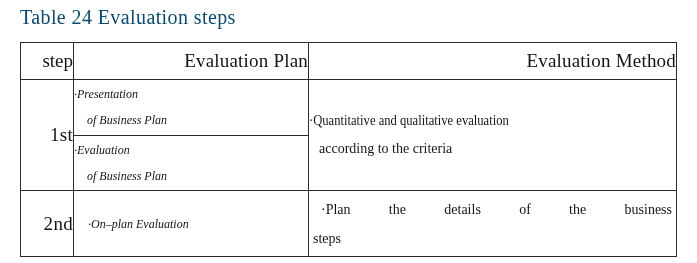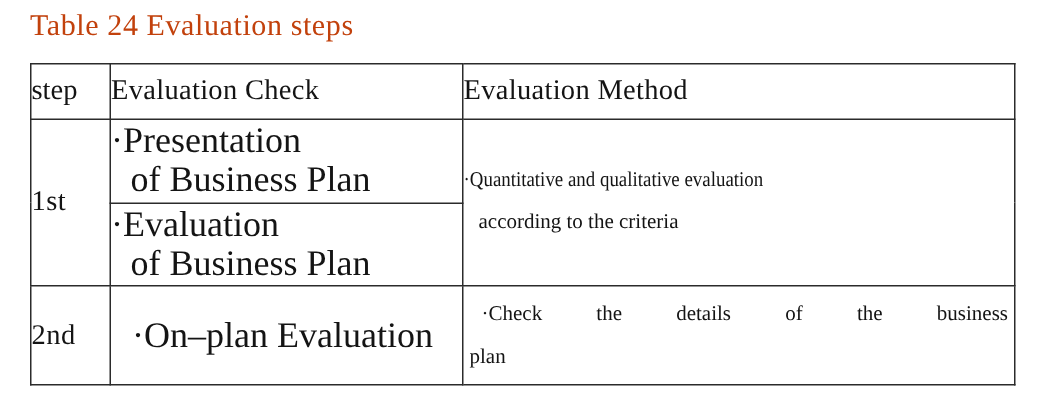--- a/index.html
+++ b/index.html
@@ -26,21 +26,21 @@
 
   
   .caption {
     position: absolute;
     left: 20px;
     top: 2px;
     font-size: 20px;
     line-height: 30px;
     letter-spacing: 0.4px;
     white-space: pre;
-    color: #c2410c;
+    color: #0c4a6e;
   }
 
   
   .tbl-wrap {
     position: absolute;
     left: 20px;
     top: 42px;
     width: 656px;
     height: 215px;
   }
@@ -60,41 +60,42 @@
     color: #141414;
   }
 
   
   col.c-step   { width: 53px; }
   col.c-type   { width: 235px; }
   col.c-method { width: 368px; }
 
   
   .hd {
-    text-align: left;
+    text-align: right;
     font-size: 19px;
     line-height: 34px;
     height: 36px;
     white-space: nowrap;
   }
   .hd-type   { letter-spacing: 0.2px; }
   .hd-method { letter-spacing: 0.2px; margin-left: 44px; }
 
   
   .stepcell {
-    text-align: left;
+    text-align: right;
     font-size: 19px;
     letter-spacing: 0.3px;
   }
 
   
   .typecell {
-    font-size: 24px;
+    font-size: 12px;
     padding: 2px 0 2px 10px;
     line-height: 26px;
+    font-style: italic;
   }
   .typecell .l1 { display: block; white-space: pre; }
   .typecell .l2 { display: block; white-space: pre; padding-left: 13px; }
   .typecell.single {
     line-height: 26px;
     padding-left: 14px;
   }
 
   
   .methodcell {
@@ -142,21 +143,21 @@
     <table class="evaltable">
       <colgroup>
         <col class="c-step">
         <col class="c-type">
         <col class="c-method">
       </colgroup>
       <tbody>
 
         <tr>
           <td class="hd hd-step">step</td>
-          <td class="hd hd-type">Evaluation Check</td>
+          <td class="hd hd-type">Evaluation Plan</td>
           <td class="hd hd-method">Evaluation Method</td>
         </tr>
 
         <tr>
           <td class="stepcell" rowspan="2">1st</td>
           <td class="typecell">
             <span class="l1">·Presentation</span>
             <span class="l2">of Business Plan</span>
           </td>
           <td class="methodcell" rowspan="2">
@@ -169,22 +170,22 @@
           <td class="typecell">
             <span class="l1">·Evaluation</span>
             <span class="l2">of Business Plan</span>
           </td>
         </tr>
 
         <tr>
           <td class="stepcell">2nd</td>
           <td class="typecell single">·On–plan Evaluation</td>
           <td class="methodcell justified">
-            <span class="j1">·Check the details of the business</span>
-            <span class="j2">plan</span>
+            <span class="j1">·Plan the details of the business</span>
+            <span class="j2">steps</span>
           </td>
         </tr>
 
       </tbody>
     </table>
   </div>
 
 </div>
 
 </body></html>

